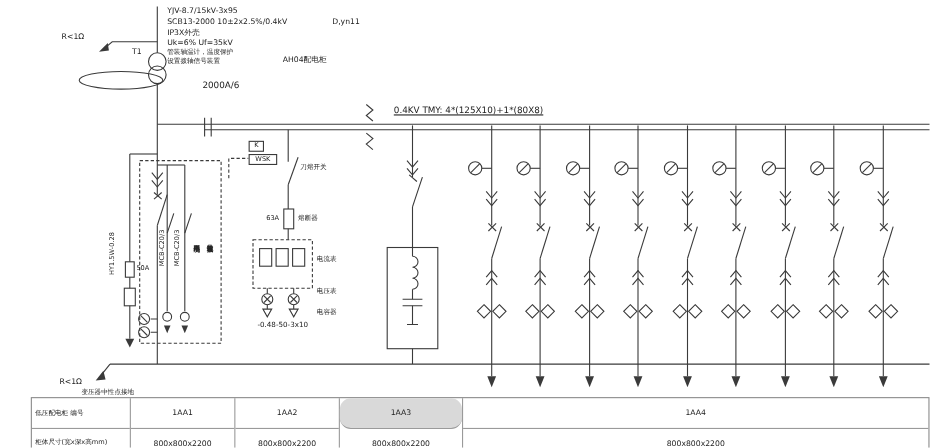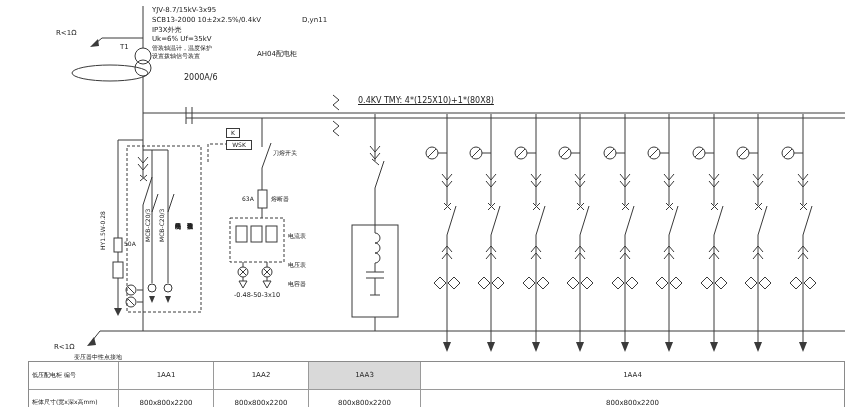--- a/index.html
+++ b/index.html
@@ -15,21 +15,21 @@
           display:flex; align-items:center; justify-content:center; font-size:6px; line-height:1; }
   
   .btable { position:absolute; left:28px; top:361px; width:817px; height:56px;
             display:flex; border:1px solid #8a8a8a; background:#fff; color:#222; }
   .tc { display:flex; flex-direction:column; border-right:1px solid #9a9a9a; }
   .tc:last-child { border-right:none; }
   .cell { flex:1; display:flex; align-items:center; justify-content:center;
           border-bottom:1px solid #9a9a9a; font-size:7px; }
   .cell.r2 { border-bottom:none; }
   .hdrcell { justify-content:flex-start; padding-left:3px; font-size:6px; }
-  .hl { background:#d9d9d9; }
+  .hl { background:#d9d9d9;border-radius:10px; }
 </style>
 </head>
 <body>
 
 <div class="stage">
 
   <svg class="linework" width="850" height="407" viewBox="0 0 850 407" xmlns="http://www.w3.org/2000/svg" xmlns:xlink="http://www.w3.org/1999/xlink">
     <defs>
       <g id="feeder" stroke="#3a3a3a" stroke-width="1" fill="none">
         <line x1="0" y1="114" x2="0" y2="205"></line>

